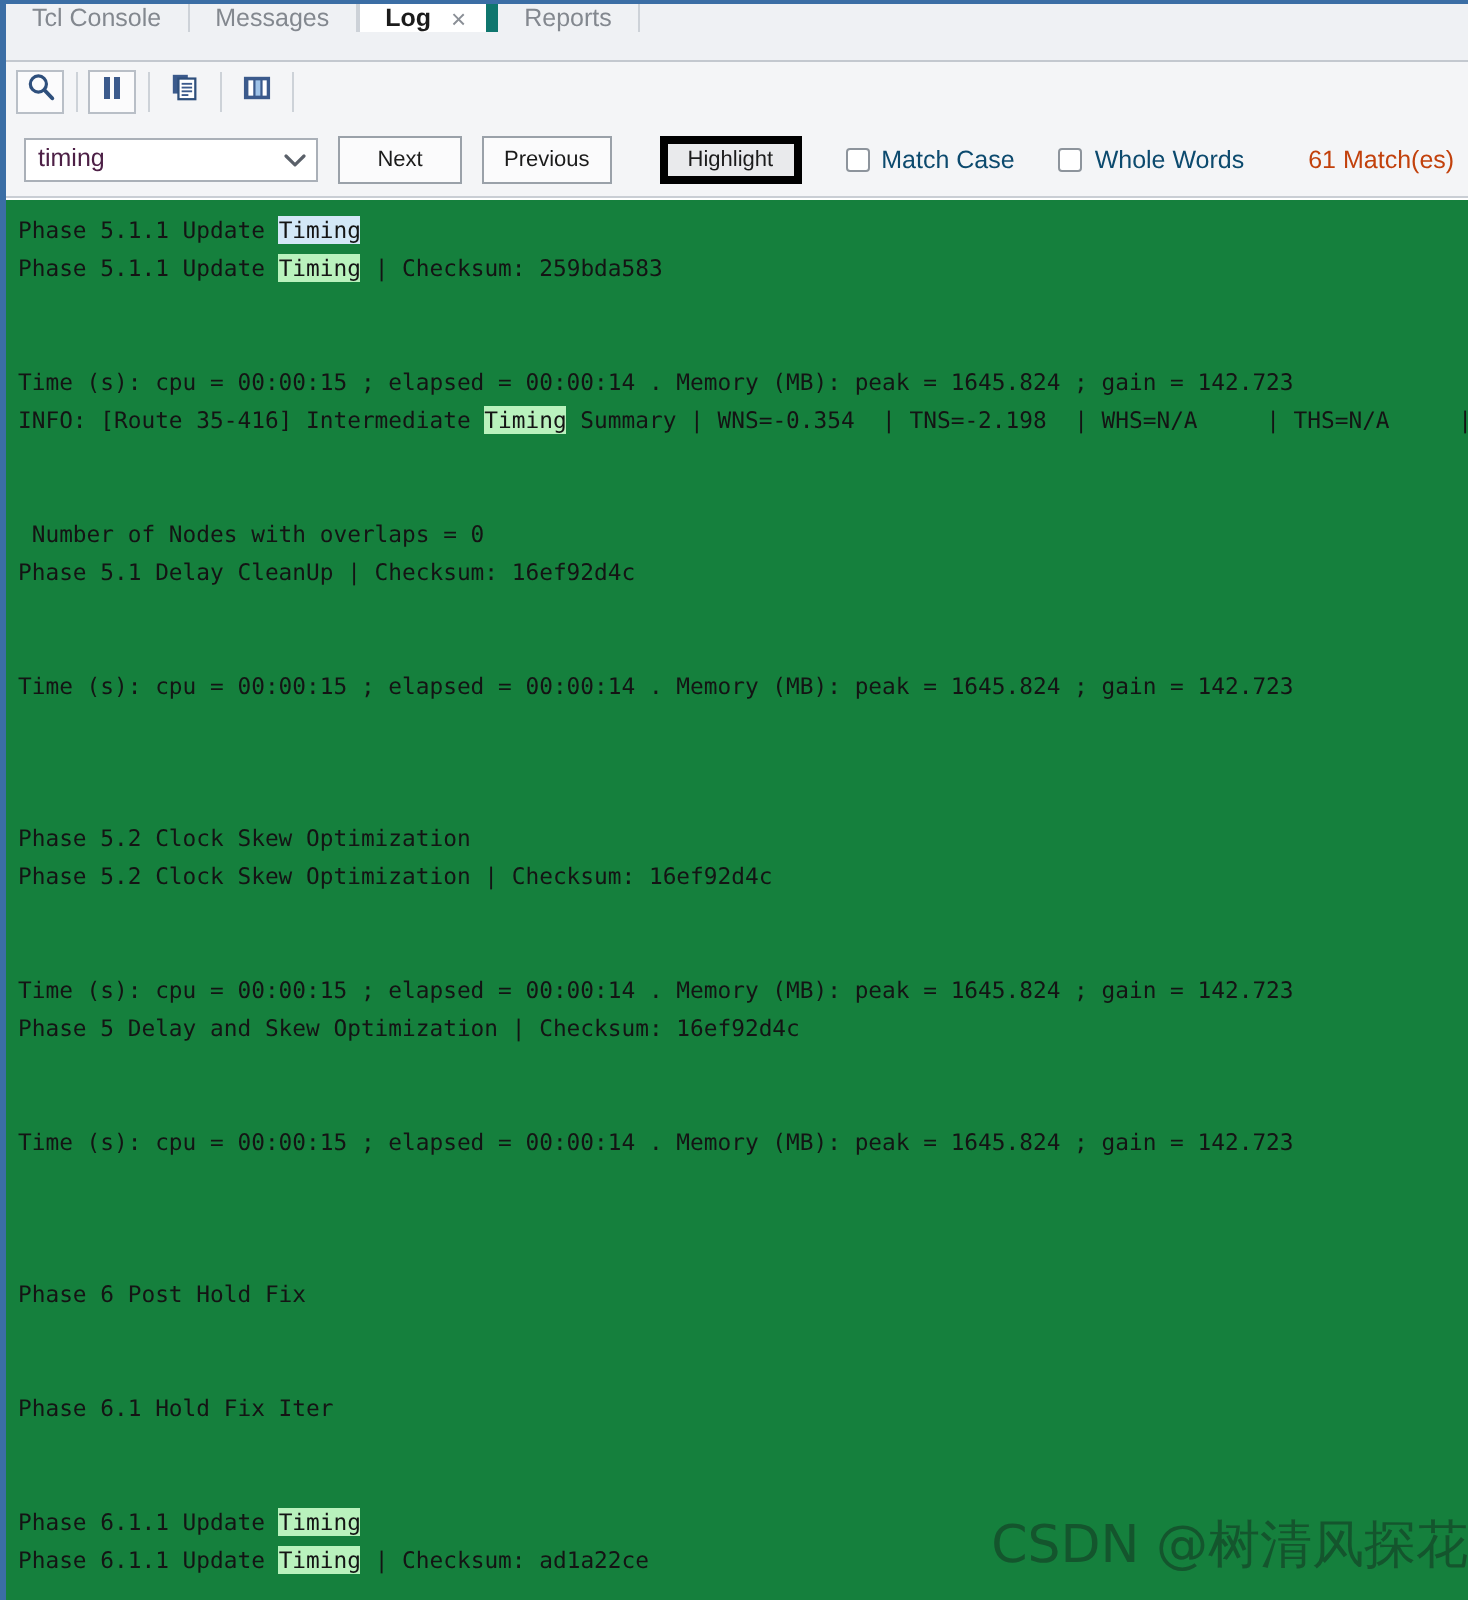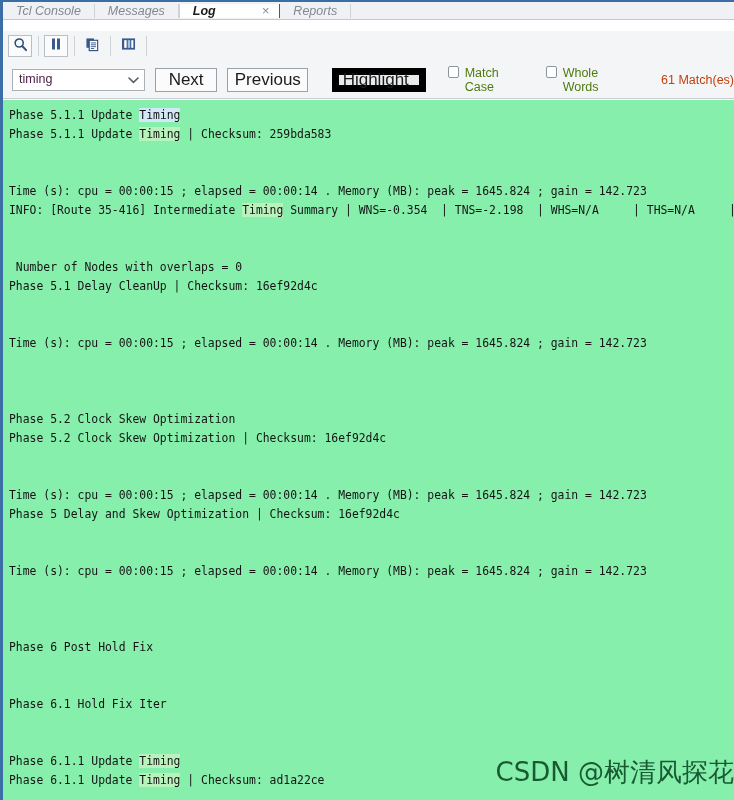--- a/index.html
+++ b/index.html
@@ -28,27 +28,26 @@
     left: 0; top: 0;
     width: 3px; height: 800px;
     background: #3b6ea5;
   }
 
   
   .tabbar {
     position: absolute;
     left: 3px; top: 0;
     width: 731px;
-    height: 20px;
+    height: 31px;
     background: #eff1f4;
     border-bottom: 1px solid #c3c8cf;
     box-sizing: border-box;
     display: flex;
-    align-items: center;
-    font-style: italic;
+    align-items: flex-start;
   }
   .tabbar .topline {
     position: absolute;
     left: 0; top: 0; right: 0;
     height: 2px;
     background: #3b6ea5;
   }
   .tab {
     display: flex;
     align-items: center;
@@ -60,24 +59,23 @@
     cursor: default;
     background: transparent;
     position: relative;
     margin-top: 2px;
   }
   .tab:first-child { border-left: none; }
   .tab.active {
     background: #ffffff;
     color: #1b1b1b;
     font-weight: bold;
-    border-right: 1px solid #0f766e;
+    border-right: 6px solid #0f766e;
     border-left: 1px solid #cdd2d8;
     padding-right: 6px;
-    gap: 36px;
   }
   .tab-close {
     margin-left: 10px;
     margin-right: 4px;
     font-size: 13px;
     color: #8a8f96;
     font-weight: normal;
     line-height: 1;
     cursor: pointer;
   }
@@ -153,41 +151,41 @@
     width: 13px; height: 13px;
     display: flex; align-items: center; justify-content: center;
     cursor: pointer;
   }
   .btn {
     height: 24px;
     min-width: 62px;
     margin-left: 10px;
     border: 1px solid #9aa1a9;
     background: #fbfbfc;
-    font-size: 17px;
+    font-size: 11px;
     color: #1b1b1b;
     display: flex;
     align-items: center;
     justify-content: center;
     box-sizing: border-box;
     cursor: pointer;
     padding: 0 10px;
   }
   .btn.pressed {
     background: #e9eaec;
-    border: 7px solid #000000;
+    border: 4px solid #000000;
     justify-content: flex-end;
   }
   .btn.gap-big { margin-left: 24px; }
   .checkwrap {
     display: flex;
-    align-items: flex-start;
+    align-items: center;
     margin-left: 22px;
     font-size: 12.5px;
-    color: #4d7c0f;
+    color: #0c4a6e;
     cursor: pointer;
   }
   .checkbox {
     width: 12px; height: 12px;
     border: 1px solid #8d949c;
     border-radius: 2px;
     background: #ffffff;
     margin-right: 6px;
     box-sizing: border-box;
   }
@@ -197,21 +195,21 @@
     color: #c2410c;
     white-space: nowrap;
   }
 
   
   .logarea {
     position: absolute;
     left: 3px; top: 100px;
     width: 731px;
     height: 700px;
-    background: #86efac;
+    background: #15803d;
     overflow: hidden;
     font-family: "DejaVu Sans Mono", "Liberation Mono", monospace;
     font-size: 11.4px;
     color: #141414;
     box-sizing: border-box;
     padding: 6px 0 0 6px;
   }
   .logline {
     height: 19px;
     line-height: 19px;

